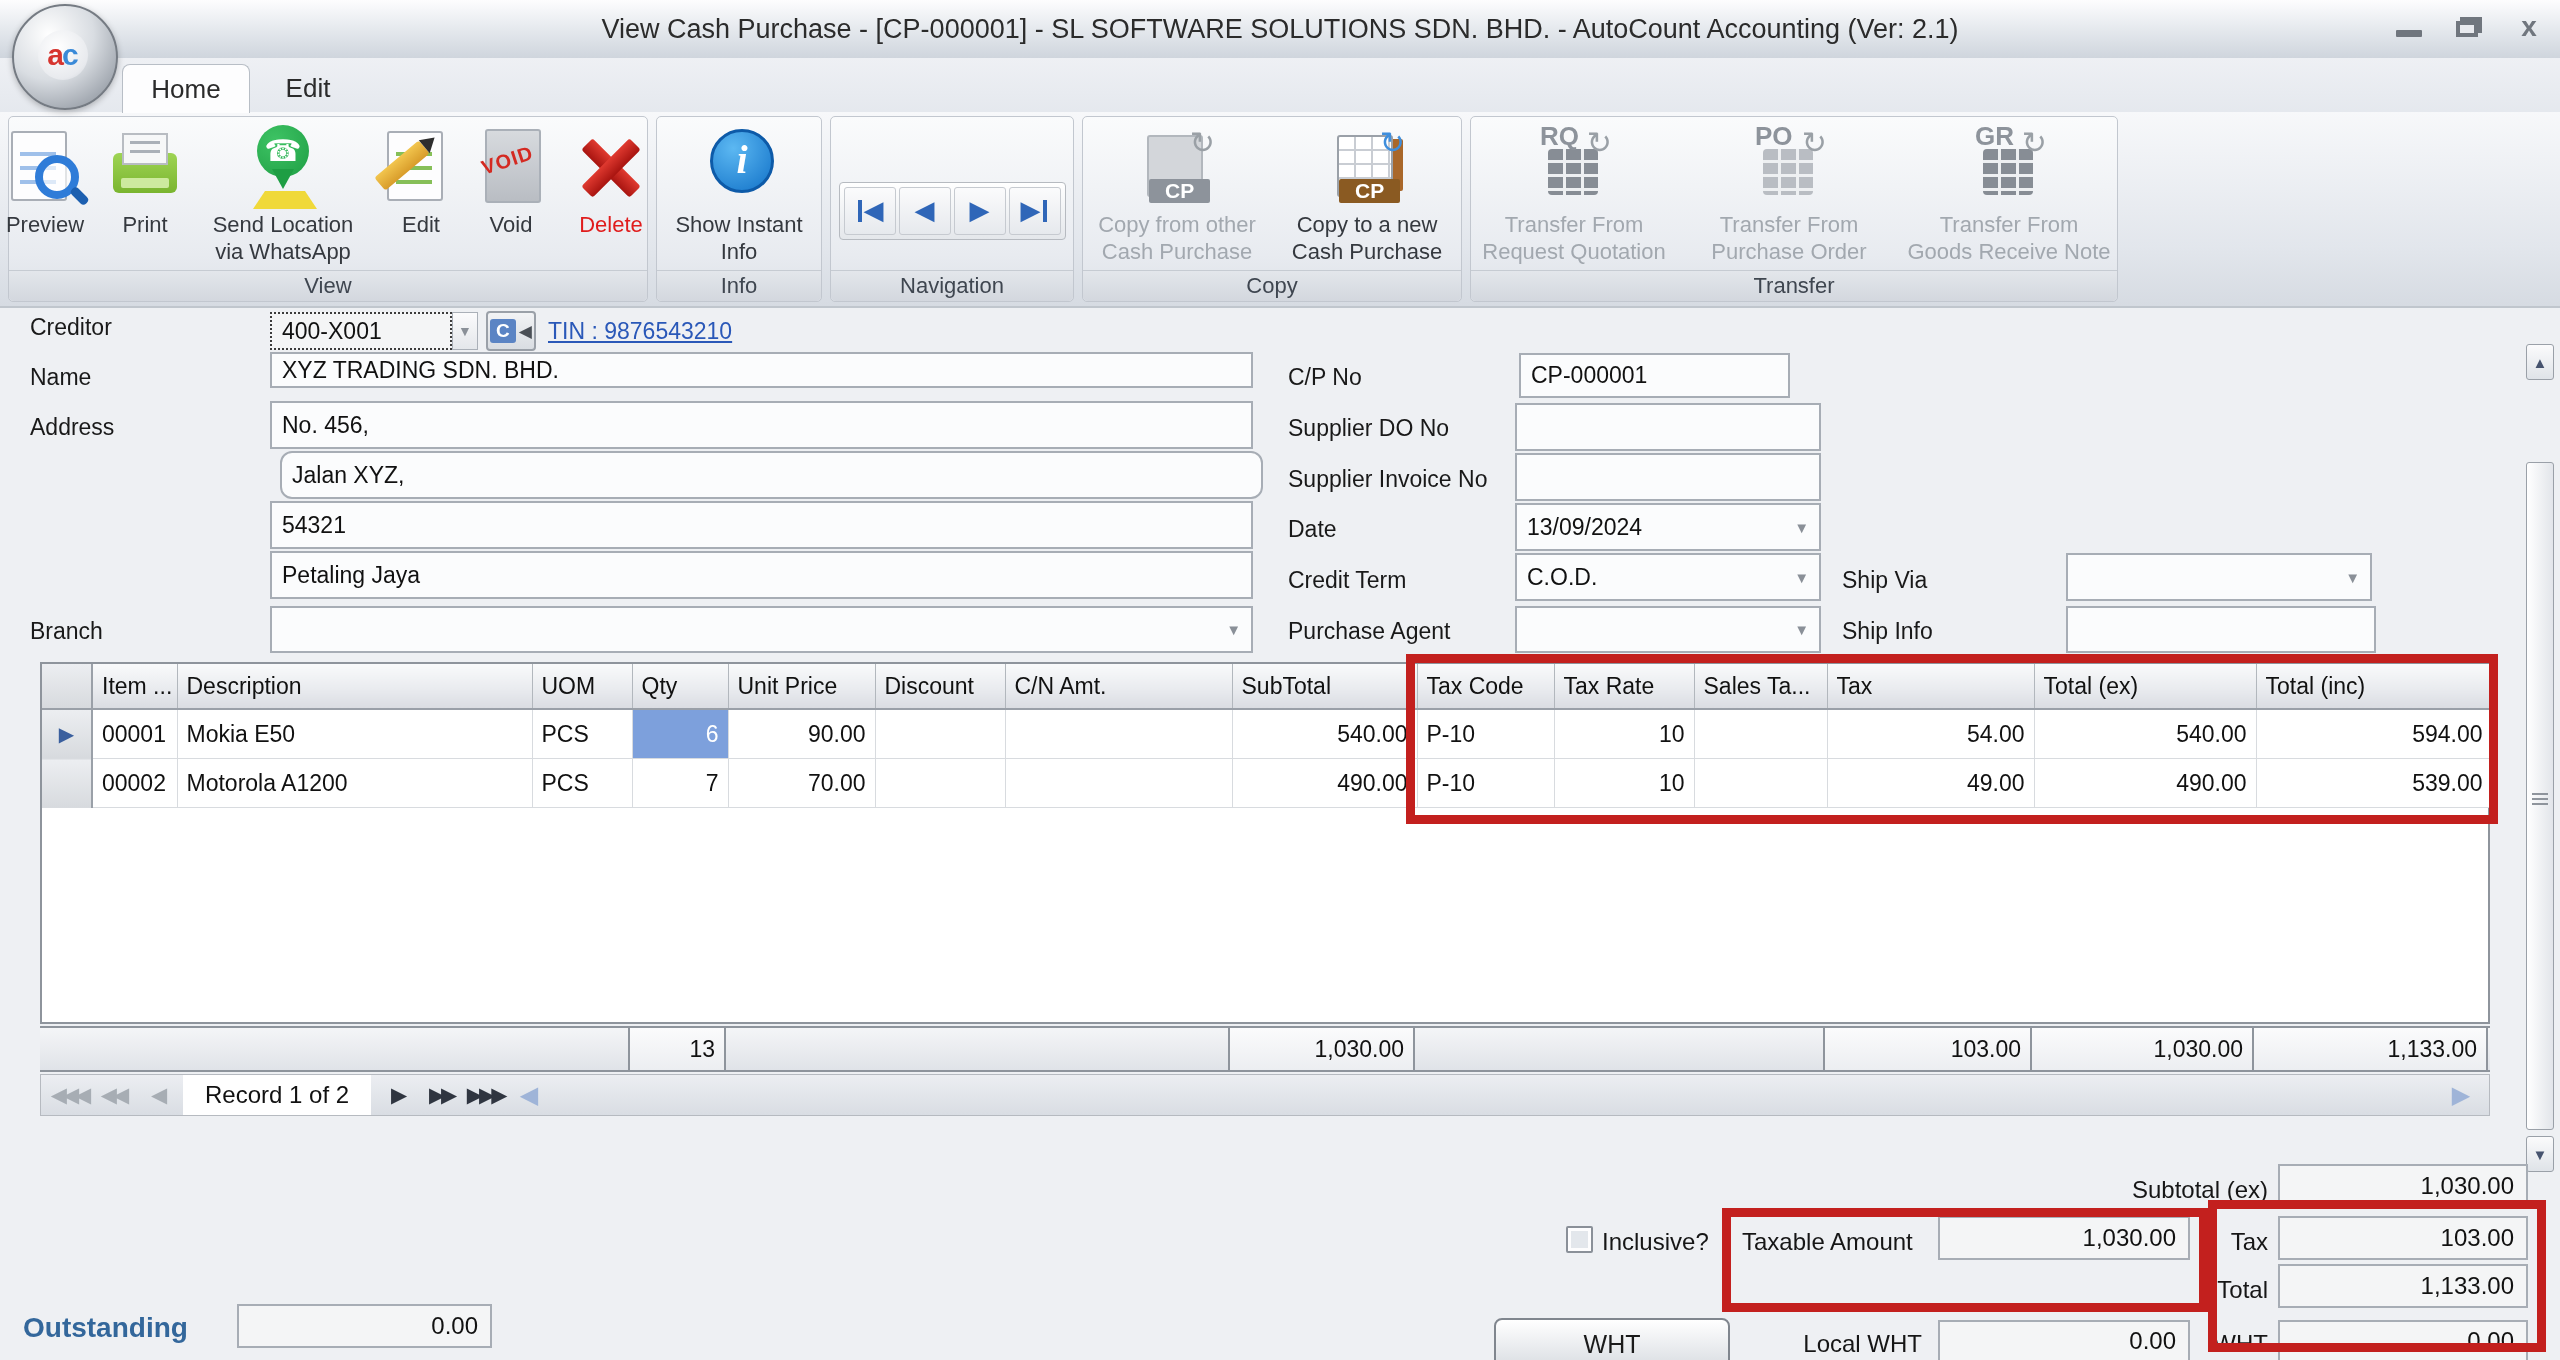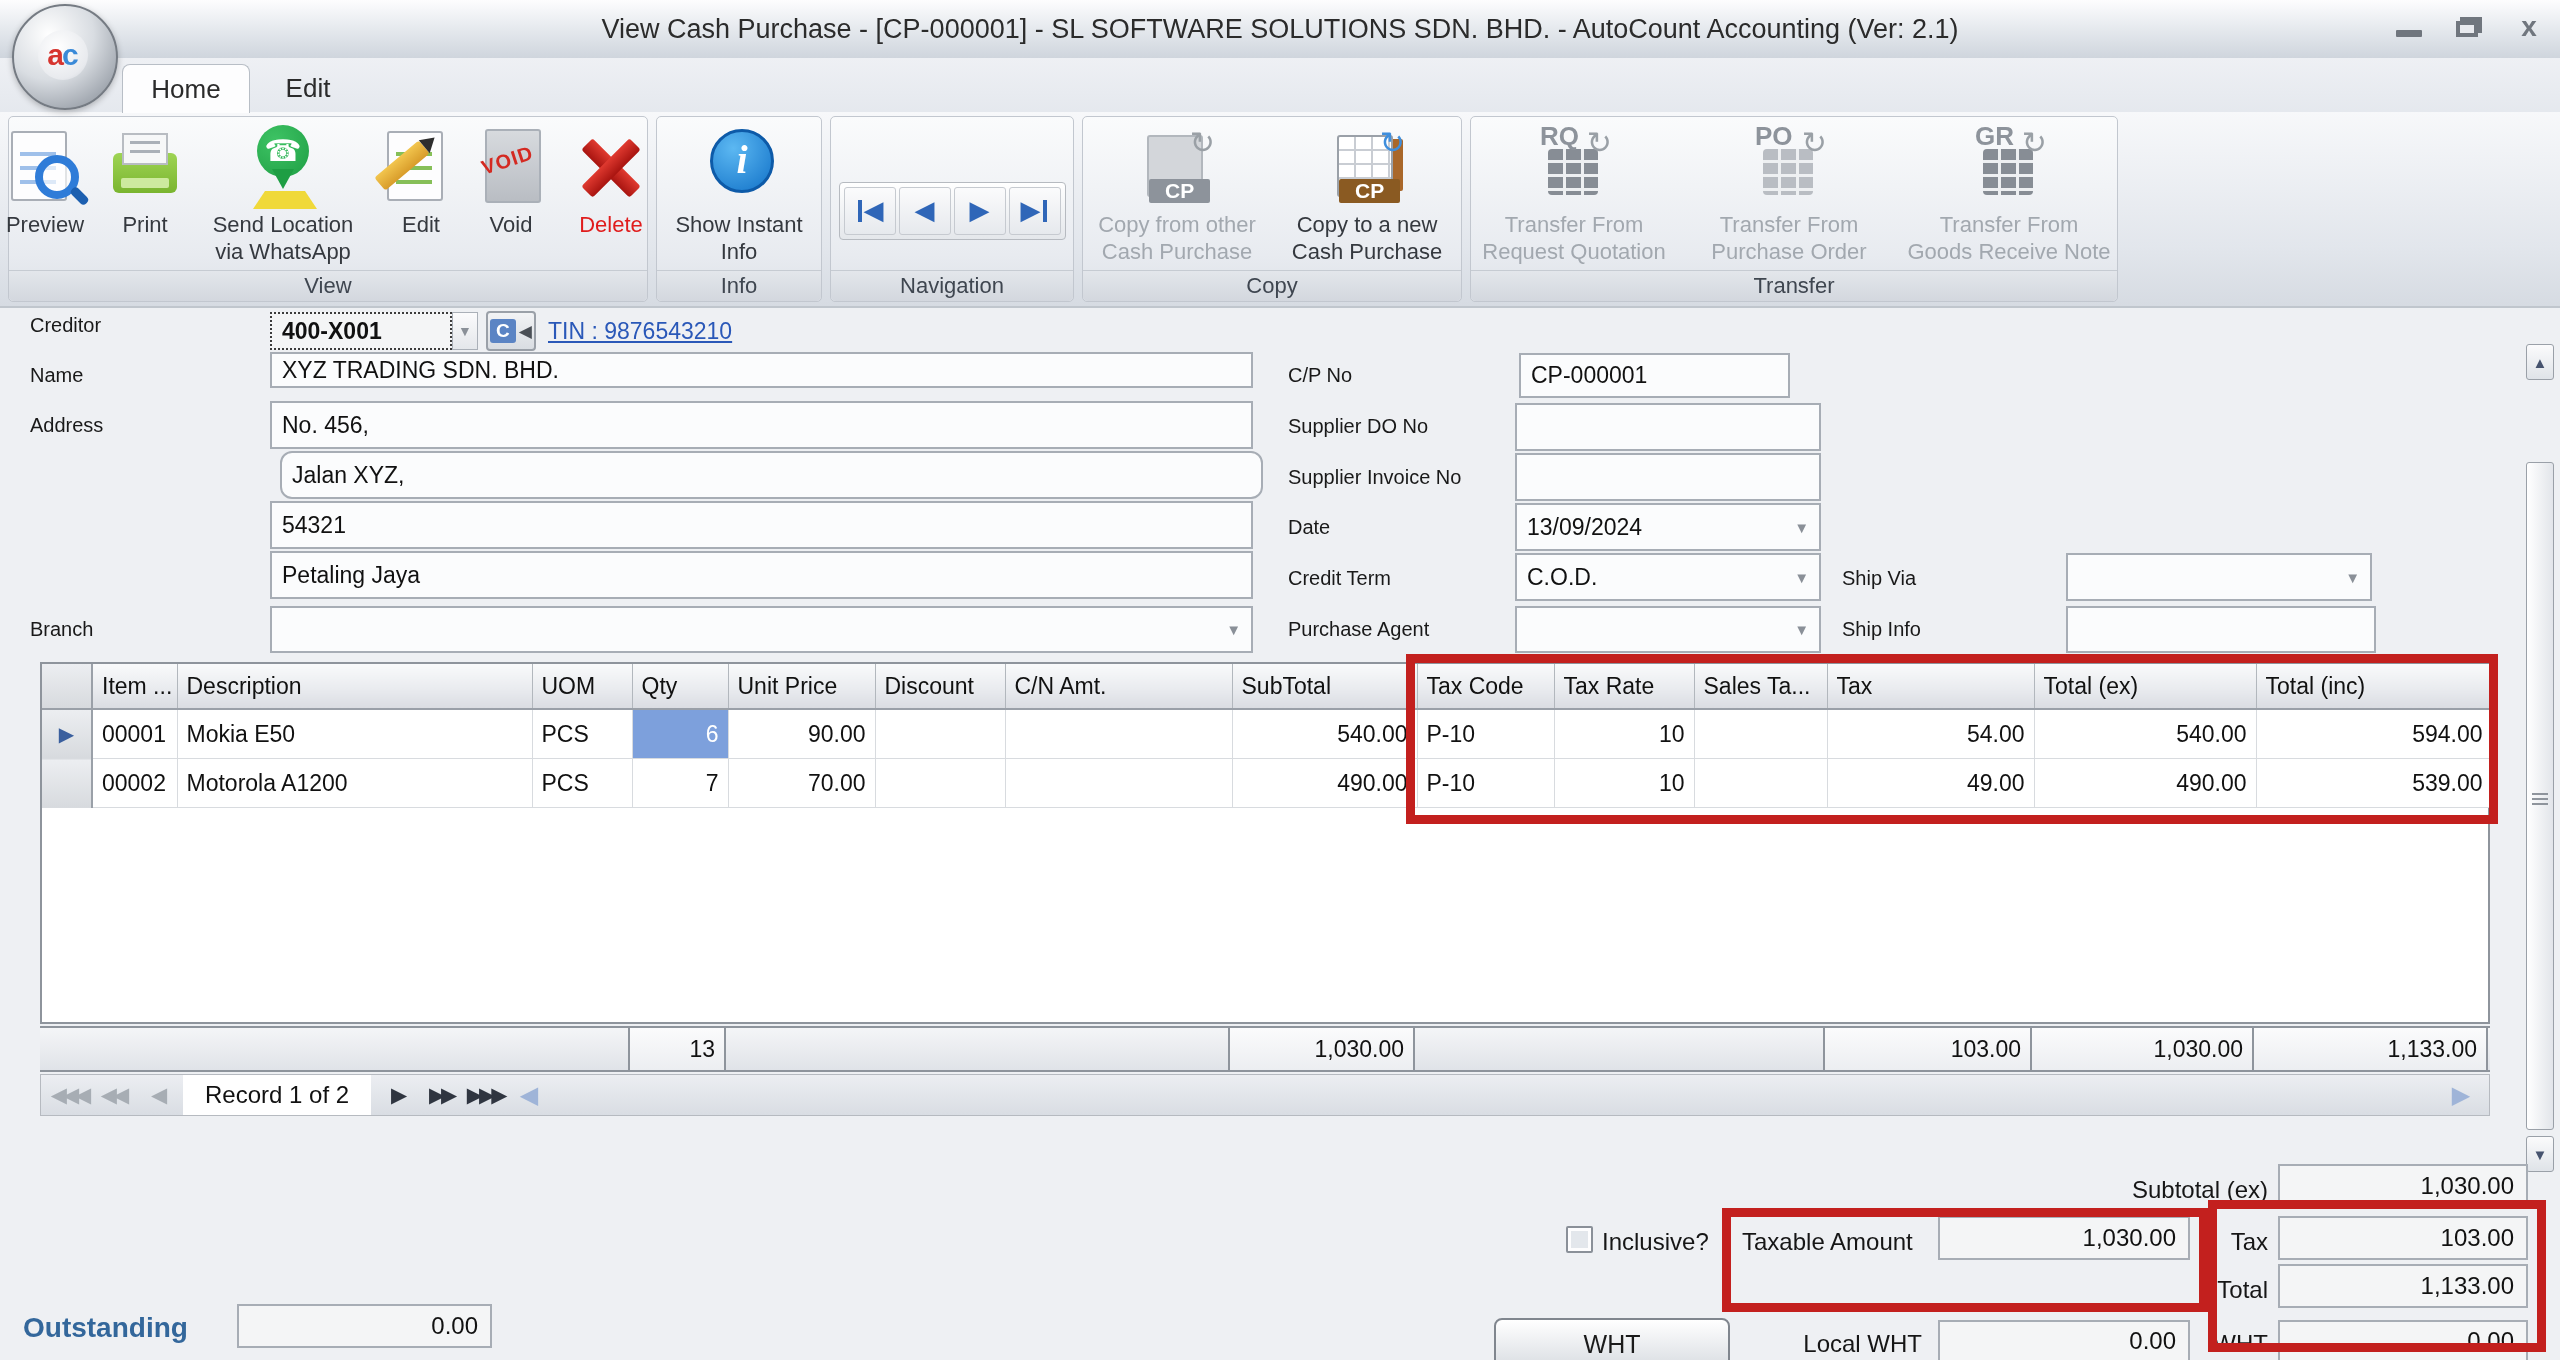--- a/index.html
+++ b/index.html
@@ -88,25 +88,25 @@
   .cparrow.gray{color:#9aa0a6;} .cparrow.blue{color:#3f8edc;}
   .bksheet{position:absolute;right:6px;top:16px;width:18px;height:52px;background:#a9672a;border-radius:2px;}
   .trdoc{position:absolute;left:16px;top:26px;width:50px;height:46px;border-radius:4px;background:#878d95;
     background-image:repeating-linear-gradient(to bottom,transparent 0 11px,#eef0f2 11px 14px),
                      repeating-linear-gradient(to right,transparent 0 15px,#eef0f2 15px 18px);}
   .trdoc.lt{background-color:#b9bdc3;}
   .trbadge{position:absolute;left:8px;top:-2px;font-size:26px;font-weight:bold;color:#8d939b;}
   .trarrow{position:absolute;right:4px;top:2px;font-size:30px;color:#9aa0a6;}
   .trarrow::before,.cparrow::before{content:"↻";}
   
-  .flabel{position:absolute;font-size:20px;color:#191919;white-space:nowrap;text-align:right;}
+  .flabel{position:absolute;font-size:23px;color:#191919;white-space:nowrap;text-align:right;}
   .fbox{position:absolute;background:#fbfcfd;border:2px solid #a7adb5;box-sizing:border-box;
     font-size:23px;color:#111;display:flex;align-items:center;padding:0 10px;}
   .fbox .dd{margin-left:auto;font-size:15px;color:#8a9098;}
-  .dotted{border:2px dotted #3c3c3c;background:#f4f5f6;font-weight:bold;}
+  .dotted{border:2px dotted #3c3c3c;background:#f4f5f6;}
   .ddbtn{position:absolute;background:linear-gradient(#fbfbfc,#e4e7eb);border:1px solid #aab0b8;
     display:flex;align-items:center;justify-content:center;font-size:14px;color:#8a9098;box-sizing:border-box;}
   .lookupbtn{position:absolute;background:linear-gradient(#f2f3f5,#d9dde2);border:2px solid #9aa0a8;border-radius:4px;
     display:flex;align-items:center;justify-content:center;gap:3px;box-sizing:border-box;}
   .cbadge{background:#5b84c4;color:#fff;font-size:19px;font-weight:bold;padding:1px 6px;border-radius:3px;}
   .lk-arrow{color:#4a4f56;font-size:17px;}
   .tinlink{position:absolute;font-size:23px;color:#2a58b8;text-decoration:underline;white-space:nowrap;}
   
   .gridwrap{position:absolute;left:40px;top:662px;width:2450px;height:362px;background:#fff;
     border:2px solid #8e949c;box-sizing:border-box;}

